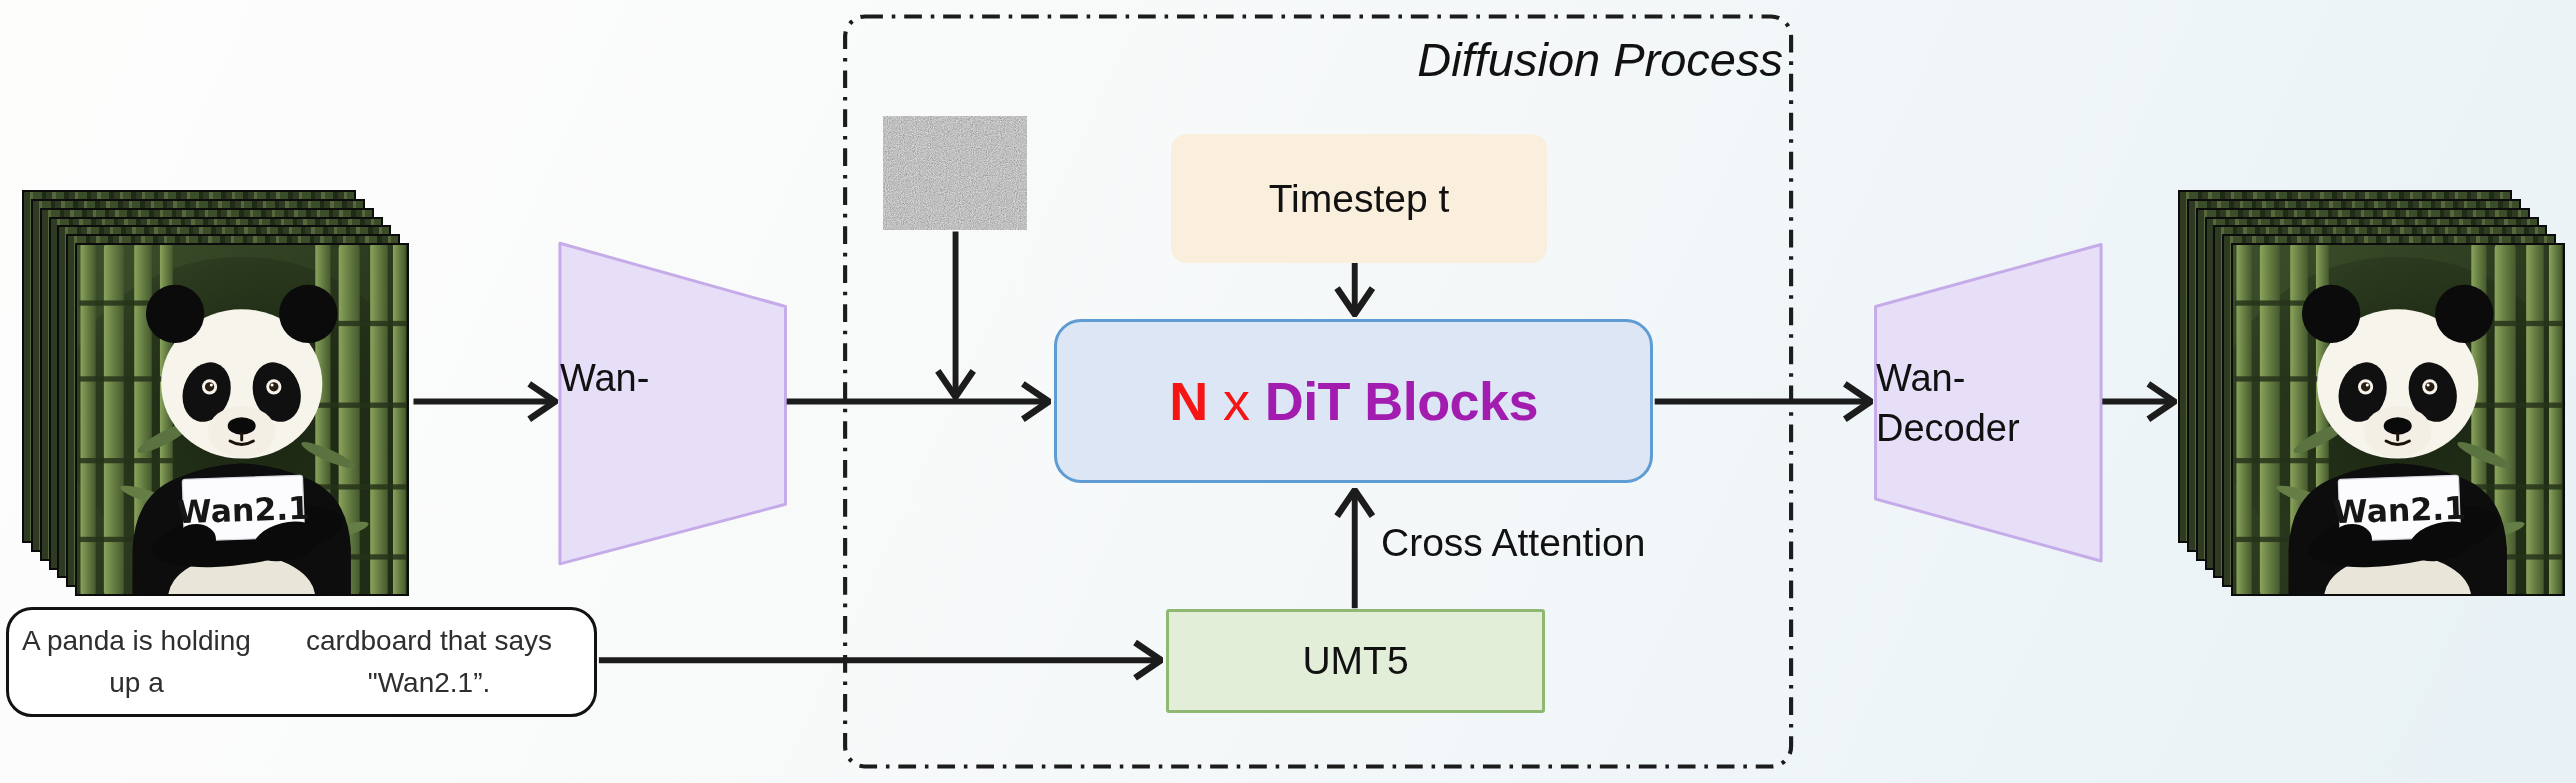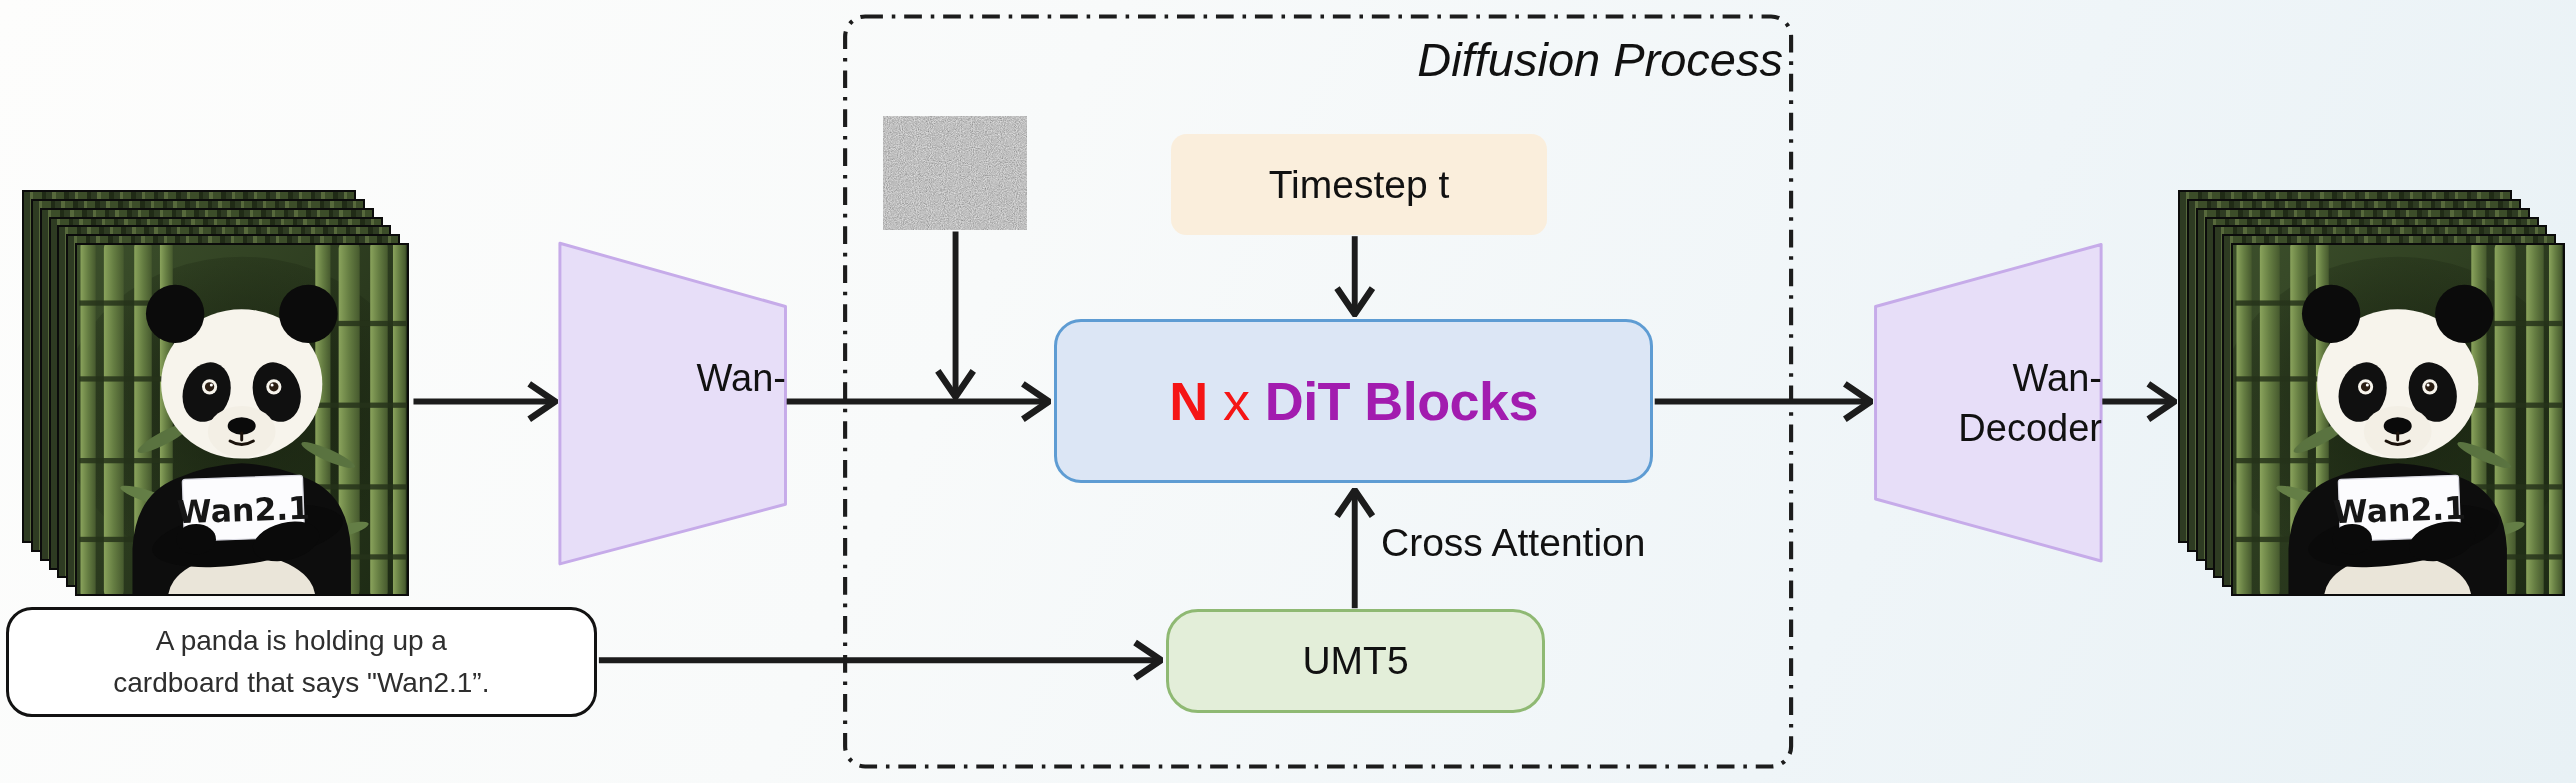--- a/index.html
+++ b/index.html
@@ -8,31 +8,31 @@
     font-family:"Liberation Sans","DejaVu Sans",sans-serif;color:var(--ink,#111);
     background:linear-gradient(115deg,#fdfdfc 0%,#f8fafa 38%,#eff5f8 72%,#e8f1f5 100%);
   }
   svg{display:block}
   #overlay{position:absolute;left:0;top:0;}
   .dash{fill:none;stroke:var(--dashed,#1c1c1c);stroke-width:7;stroke-dasharray:30 15 6 15;}
   .flow{stroke:var(--arrow,#1c1c1c);stroke-width:10;fill:none;}
   .ah{stroke:var(--arrow,#1c1c1c);}
   .vae{fill:var(--vae-fill,#e7def8);stroke:var(--vae-border,#c6abe9);stroke-width:5;stroke-linejoin:round;}
   .box{position:absolute;display:flex;align-items:center;justify-content:center;box-sizing:border-box;text-align:center;}
-  #timestep-box{left:1171px;top:134px;width:376px;height:101px;background:var(--timestep-fill,#faeedc);border-radius:15.4px;font-size:39px;font-weight:500;}
+  #timestep-box{left:1171px;top:134px;width:376px;height:129px;background:var(--timestep-fill,#faeedc);border-radius:15.4px;font-size:39px;font-weight:500;}
   #dit-box{left:1054px;top:319px;width:599px;height:164px;background:var(--dit-fill,#dce6f5);border:3px solid var(--dit-border,#5e9cd3);border-radius:27px;font-size:54px;letter-spacing:-0.6px;}
   #dit-box .n{color:var(--dit-red,#f51515);font-weight:800;}
   #dit-box .x{color:var(--dit-red,#f51515);font-weight:400;margin:0 15.4px;}
   #dit-box .rest{color:#a21caf;font-weight:700;}
-  #umt5-box{left:1166px;top:609px;width:379px;height:104px;background:var(--umt5-fill,#e3eed9);border:3.5px solid var(--umt5-border,#8fb973);border-radius:32px;font-size:39px;font-weight:500;}
-  #prompt-box{left:5.9px;top:607px;width:591px;height:110px;background:#ffffff;border:3px solid var(--prompt-border,#121212);border-radius:26px;font-size:28px;line-height:1.5;color:var(--prompt-text,#2e2e2e);flex-direction:column;}
+  #umt5-box{left:1166px;top:609px;width:379px;height:104px;background:var(--umt5-fill,#e3eed9);border:3.5px solid var(--umt5-border,#8fb973);border-radius:3px;font-size:39px;font-weight:500;}
+  #prompt-box{left:5.9px;top:607px;width:591px;height:110px;background:#ffffff;border:3px solid var(--prompt-border,#121212);border-radius:26px;font-size:28px;line-height:1.5;color:var(--prompt-text,#2e2e2e);flex-direction:row;}
   .label{position:absolute;white-space:nowrap;}
   #diffusion-label{left:1358px;top:32px;width:425px;text-align:right;font-size:47px;font-style:italic;font-weight:500;}
   #cross-label{left:1381px;top:521px;font-size:39px;font-weight:500;}
-  .vae-label{position:absolute;text-align:right;font-size:38px;font-weight:500;line-height:1.32;}
+  .vae-label{position:absolute;text-align:left;font-size:38px;font-weight:500;line-height:1.32;}
   #enc-label{left:560px;top:351px;width:226px;}
   #dec-label{left:1876px;top:351px;width:226px;}
   #noise{position:absolute;left:883px;top:116px;width:144px;height:114px;}
   .stack{position:absolute;width:387px;height:406px;}
   #stack-left{left:22.4px;top:190px;}
   #stack-right{left:2178px;top:190px;}
   .frame{position:absolute;width:334px;height:353px;box-sizing:border-box;border:2.4px solid #0b0b0b;
     background:repeating-linear-gradient(90deg,#2e3b22 0 5.9px,#57693c 5.9px 9.4px,#3c4d29 9.4px 17.7px,#202b16 17.7px 22.4px);}
   .frame.front{background:#203018;overflow:hidden;}
   .frame.front svg{width:100%;height:100%;}

